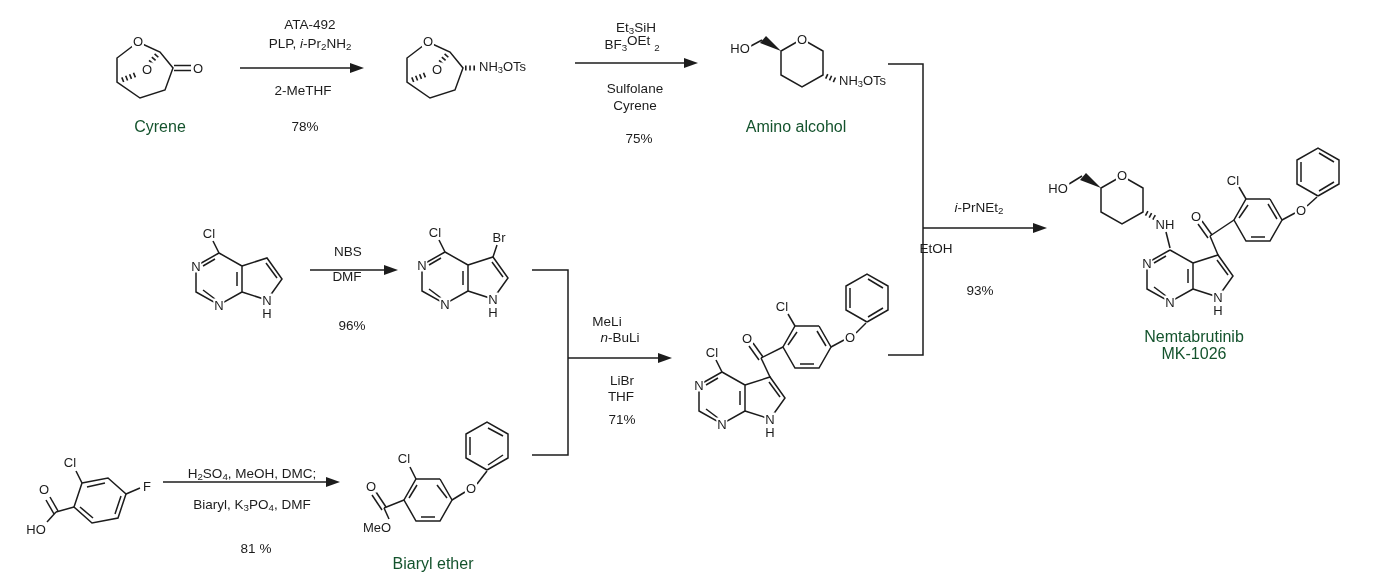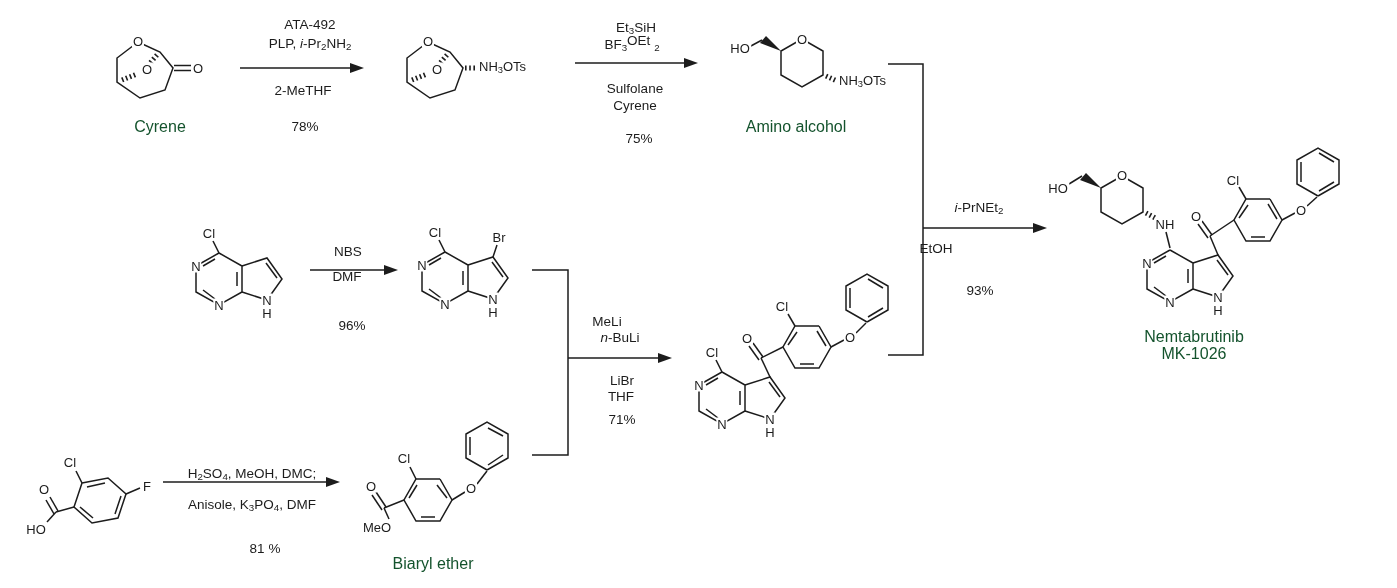--- a/index.html
+++ b/index.html
@@ -249,22 +249,22 @@
   <div class="cond" style="left:347px;top:277px">DMF</div>
   <div class="cond" style="left:352px;top:326px">96%</div>
 
   <div class="cond" style="left:607px;top:322px">MeLi</div>
   <div class="cond" style="left:620px;top:338px"><span class="it">n</span><span>-BuLi</span></div>
   <div class="cond" style="left:622px;top:381px">LiBr</div>
   <div class="cond" style="left:621px;top:397px">THF</div>
   <div class="cond" style="left:622px;top:420px">71%</div>
 
   <div class="cond" style="left:252px;top:475px"><span>H</span><span class="sb">2</span><span>SO</span><span class="sb">4</span><span>, MeOH, DMC;</span></div>
-  <div class="cond" style="left:252px;top:506px"><span>Anisole, K</span><span class="sb">3</span><span>PO</span><span class="sb">4</span><span>, DMF</span></div>
-  <div class="cond" style="left:265px;top:549px">81 %</div>
+  <div class="cond" style="left:252px;top:506px"><span>Biaryl, K</span><span class="sb">3</span><span>PO</span><span class="sb">4</span><span>, DMF</span></div>
+  <div class="cond" style="left:256px;top:549px">81 %</div>
 
   <div class="cond" style="left:979px;top:209px"><span class="it">i</span><span>-PrNEt</span><span class="sb">2</span></div>
   <div class="cond" style="left:936px;top:249px">EtOH</div>
   <div class="cond" style="left:980px;top:291px">93%</div>
 
   <div class="cname" style="left:160px;top:127px">Cyrene</div>
   <div class="cname" style="left:796px;top:127px">Amino alcohol</div>
   <div class="cname" style="left:433px;top:564px">Biaryl ether</div>
   <div class="cname" style="left:1194px;top:337px">Nemtabrutinib</div>
   <div class="cname" style="left:1194px;top:354px">MK-1026</div>

